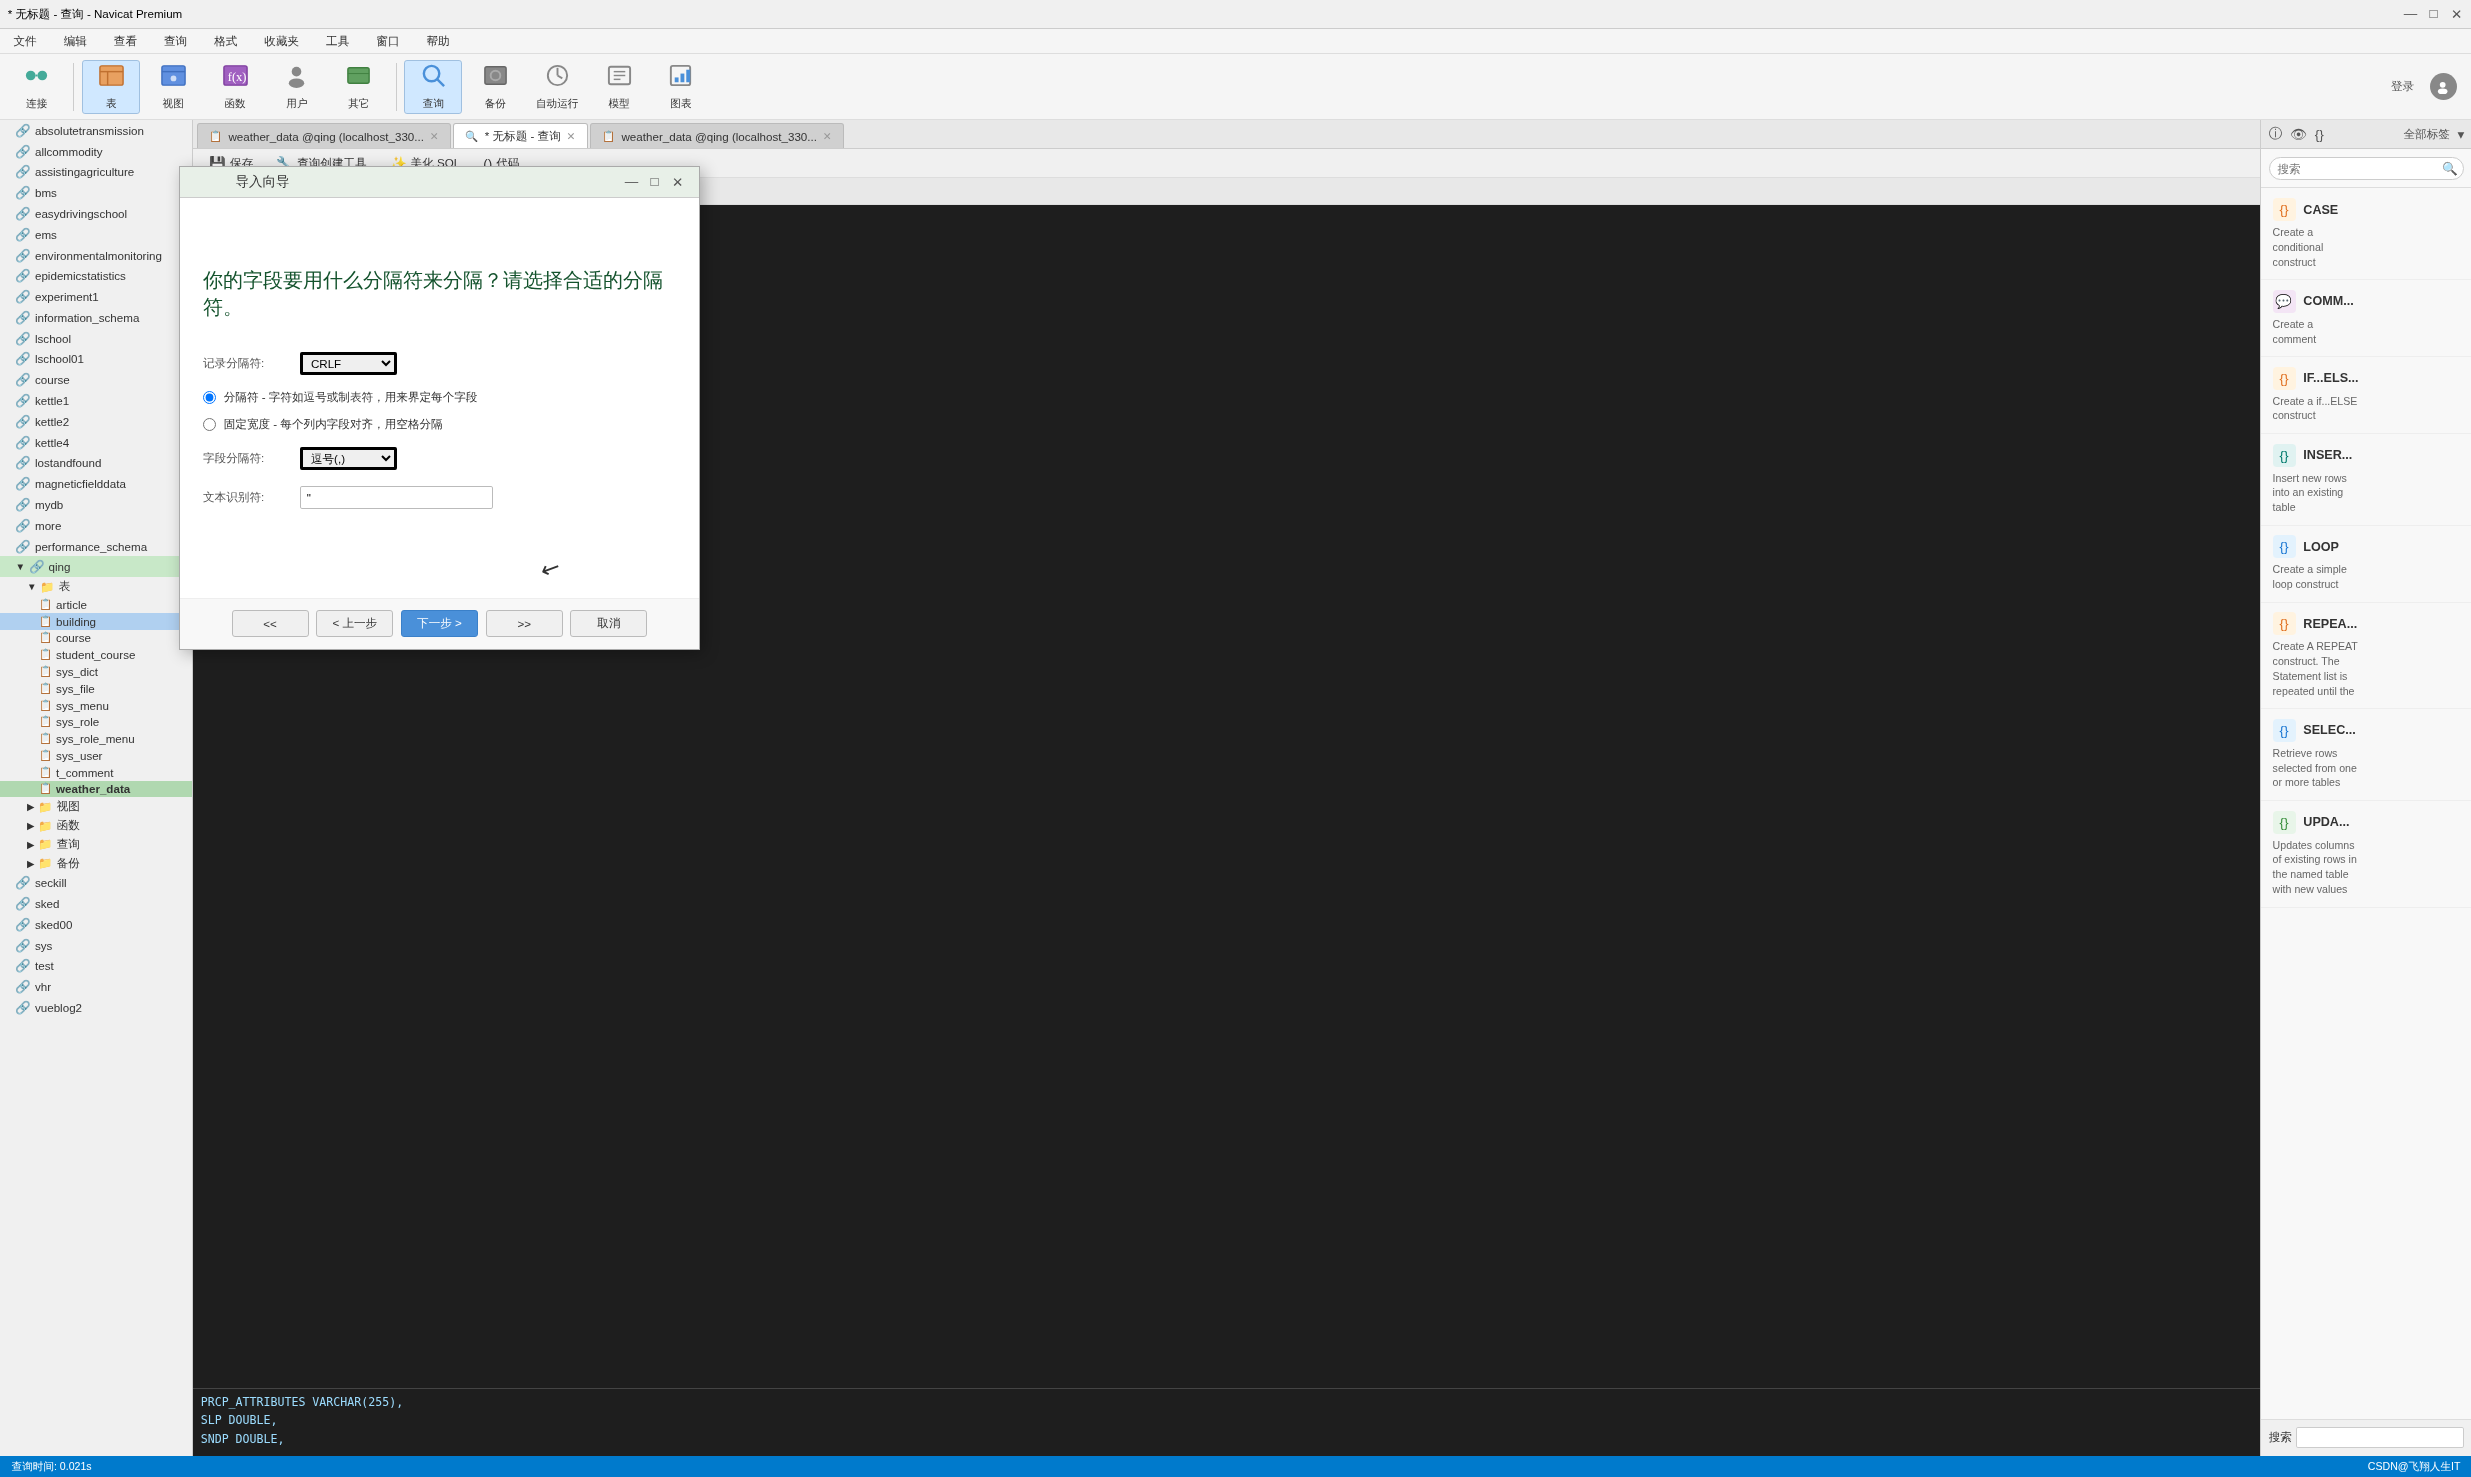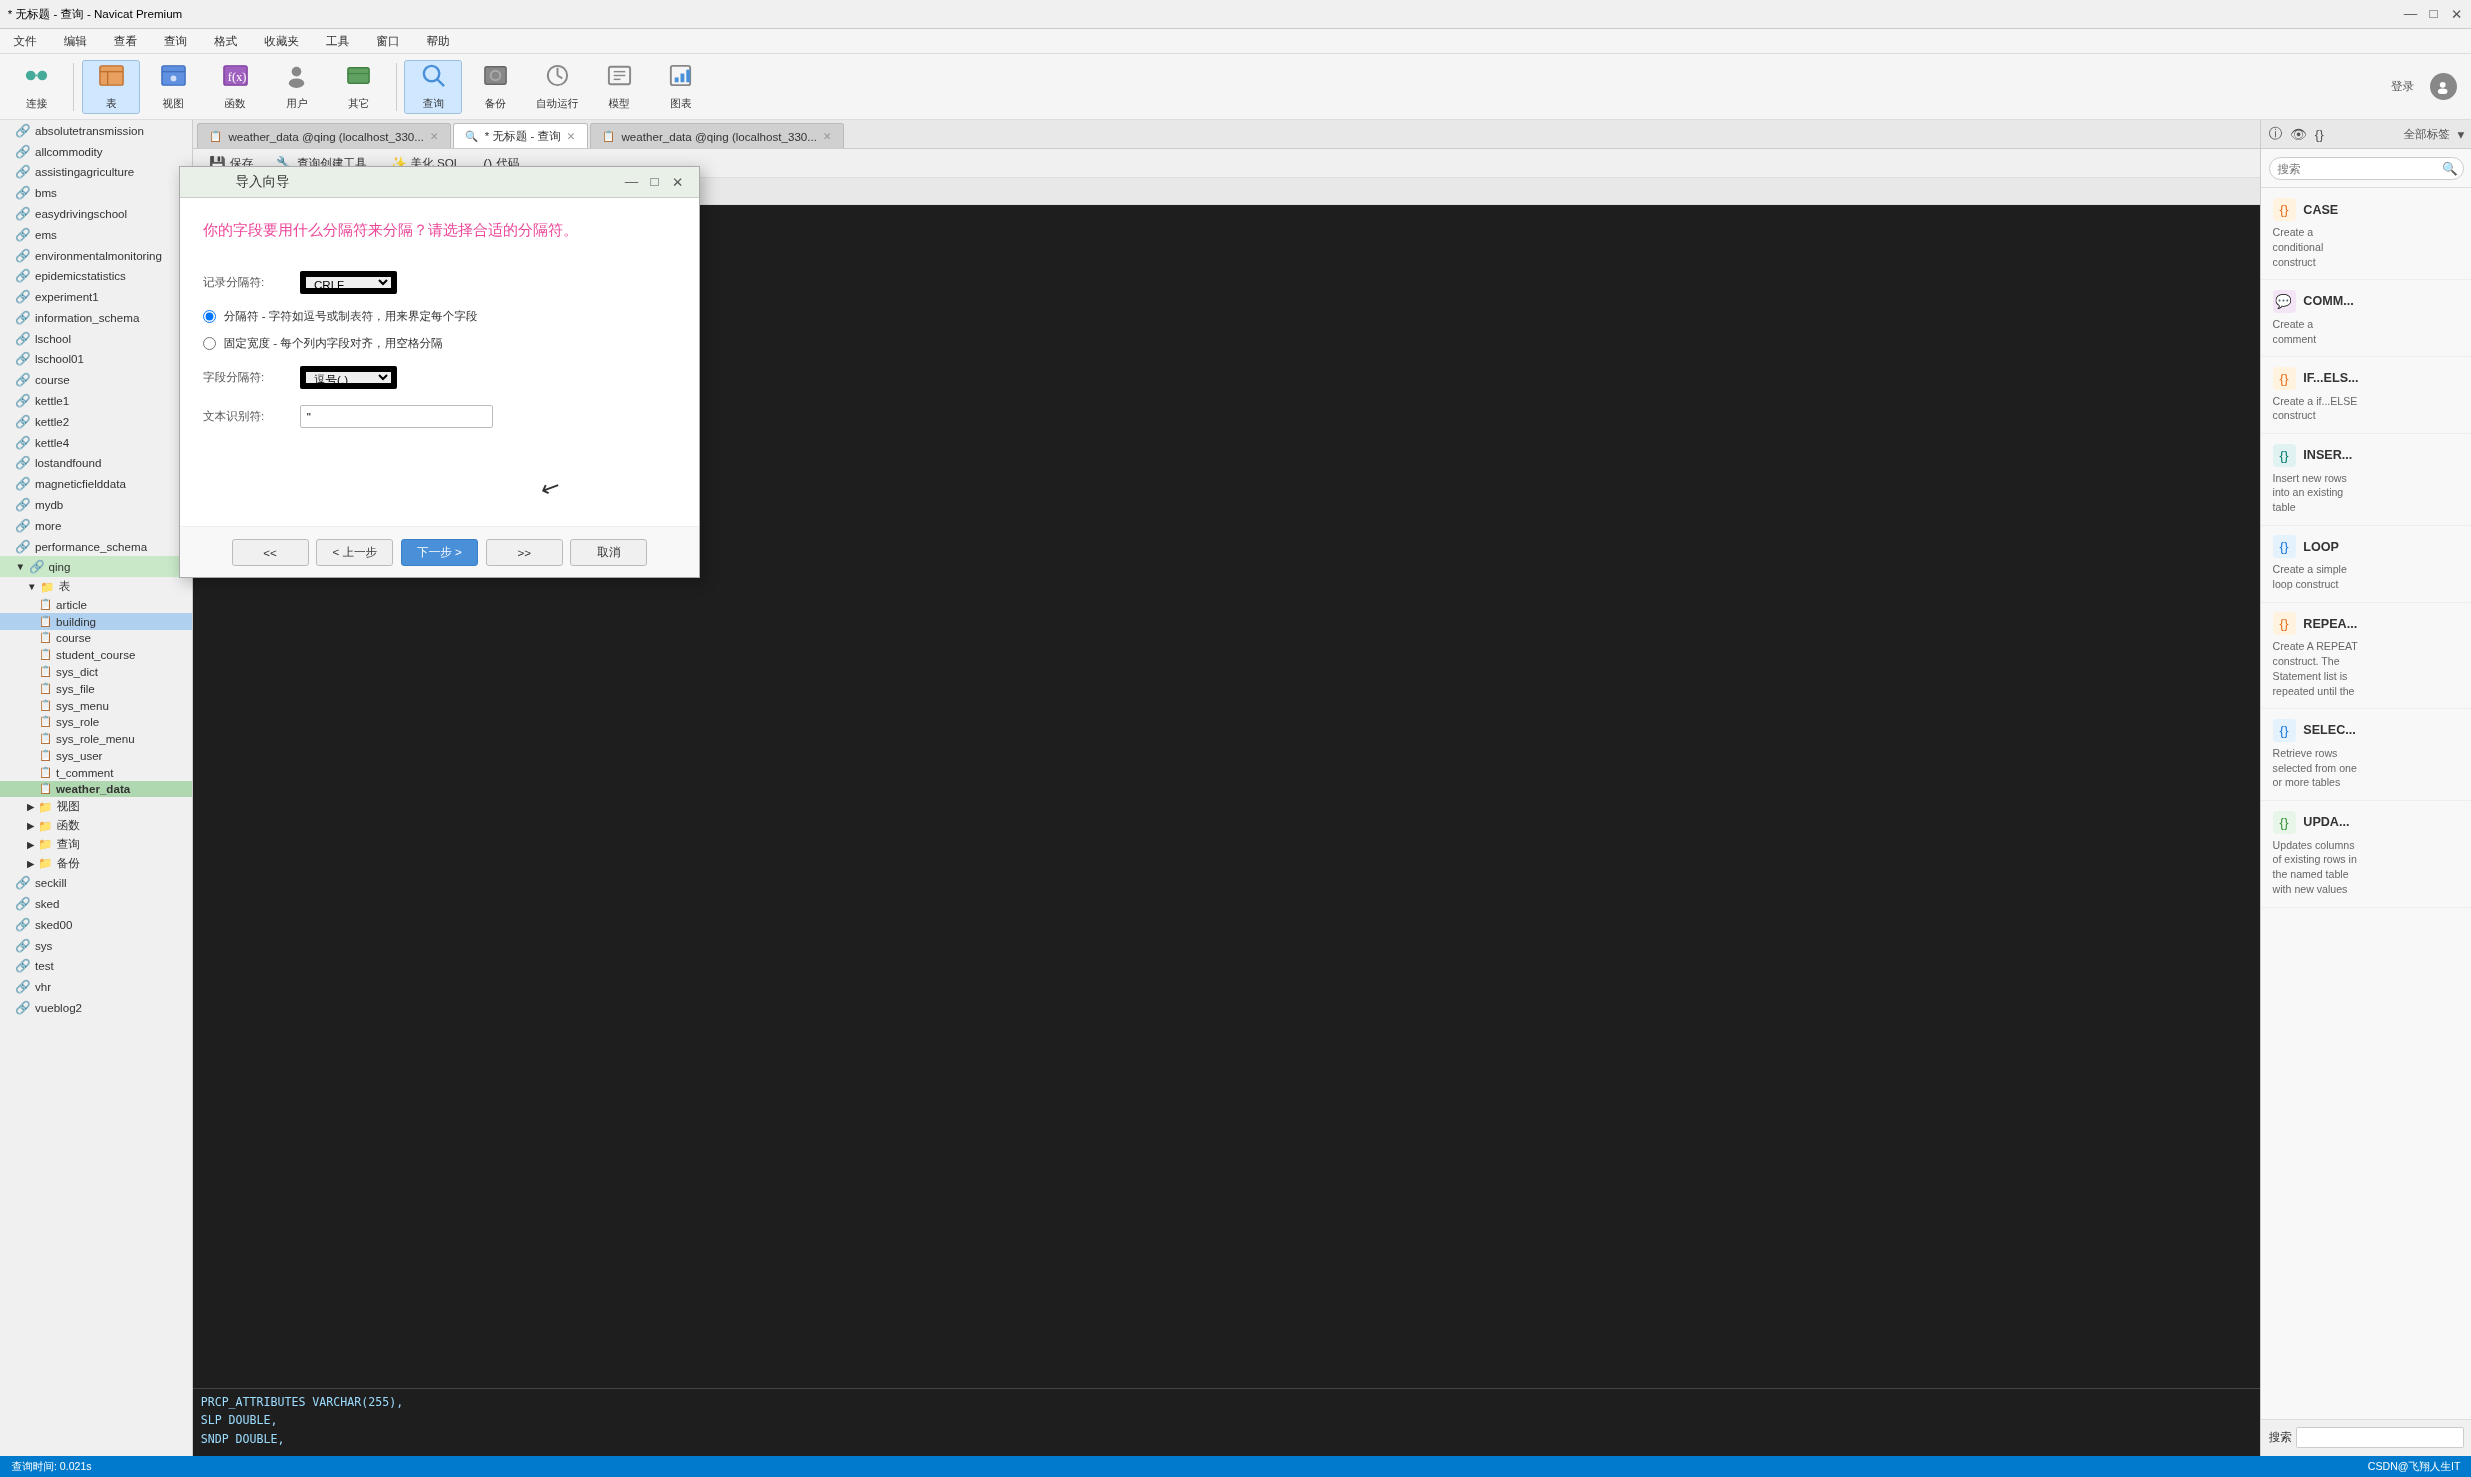--- a/index.html
+++ b/index.html
@@ -284,37 +284,38 @@
       justify-content: space-between;
     }
     #import-dialog-title-text { font-size: 13.5px; color: #333; font-weight: normal; margin-left: 44px; }
     .dialog-controls { display: flex; gap: 3.9px; }
     .dialog-ctrl-btn { width: 19.3px; height: 19.3px; display: flex; align-items: center; justify-content: center; font-size: 13.5px; cursor: pointer; color: #555; }
     #import-dialog-body {
       padding: 23px 23px 15.4px;
       min-height: 328px;
     }
     .dialog-question {
-      font-size: 15px;
-      color: #ec4899;
+      font-size: 20px;
+      color: #14532d;
       margin-bottom: 31px;
+      margin-top: 46px;
     }
     .form-row {
       display: flex;
       align-items: center;
       margin-bottom: 15.4px;
     }
     .form-label {
       width: 97px;
       font-size: 11.6px;
       color: #555;
     }
     .form-select {
       height: 23px;
-      border: 6px solid #000000;
+      border: 3px solid #000000;
       border-radius: 1.9px;
       font-size: 11.6px;
       padding: 0 3.9px;
       width: 97px;
     }
     .radio-row { display: flex; align-items: center; margin-bottom: 11.6px; gap: 7.7px; }
     .radio-row input[type=radio] { cursor: pointer; }
     .radio-label { font-size: 11.6px; color: #333; }
     .text-field { width: 193px; height: 23px; border: 1px solid #bbb; border-radius: 1.9px; font-size: 11.6px; padding: 0 5.8px; }
     #import-dialog-footer {

